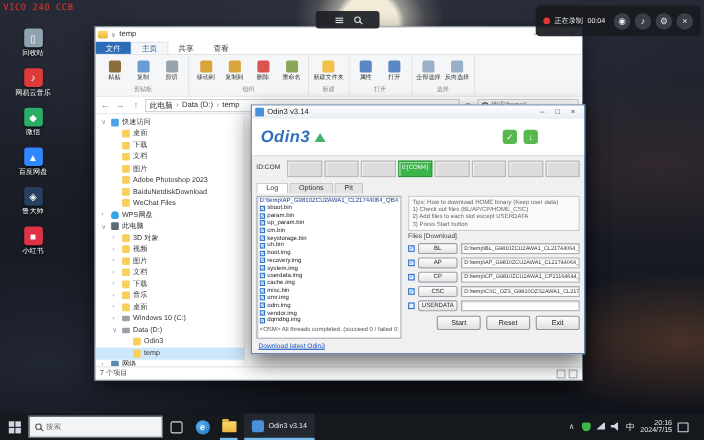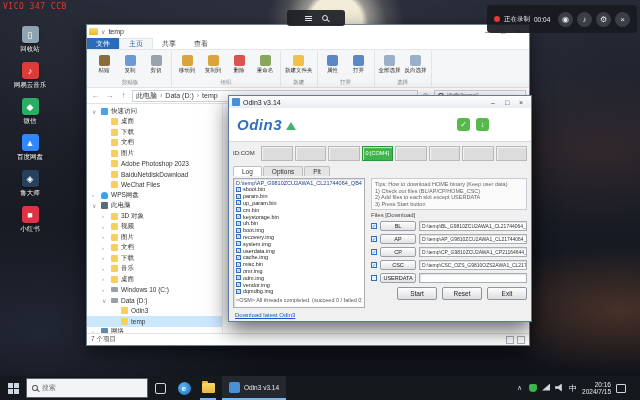--- a/index.html
+++ b/index.html
@@ -136,21 +136,21 @@
 .od-btn{width:40px;height:13px;background:linear-gradient(#fefefe,#dedede);border:1px solid #8f959d;border-radius:2px;font-size:6.5px;display:flex;align-items:center;justify-content:center;color:#222}
 .od-foot{height:13px;display:flex;align-items:center;padding:0 6px;flex:none}
 .od-link{font-size:6px;color:#1a56c4;text-decoration:underline}
 
 
 .taskbar{position:absolute;left:0;bottom:0;width:640px;height:24px;background:#15181d;display:flex;align-items:stretch;z-index:50}
 .tb-start{width:26px;display:flex;align-items:center;justify-content:center}
 .win-logo{display:grid;grid-template-columns:5px 5px;grid-template-rows:5px 5px;gap:1px}
 .win-logo i{background:#cfd8e3}
 .tb-search{width:122px;background:#f3f4f6;border:1px solid #5a5f66;display:flex;align-items:center;gap:4px;padding:0 5px;margin:2px 0}
-.tb-search input{border:none;outline:none;background:transparent;font-size:7px;color:#444;width:100%;font-family:Liberation Serif, serif}
+.tb-search input{border:none;outline:none;background:transparent;font-size:7px;color:#444;width:100%;font-family:Liberation Sans, sans-serif}
 .tb-ico{width:24px;display:flex;align-items:center;justify-content:center;position:relative}
 .tb-ico[data-icon="file-explorer-icon"]::after{content:"";position:absolute;bottom:0;left:4px;right:4px;height:2px;background:#76b9ed}
 .glyph-edge{width:13px;height:13px;border-radius:50%;background:radial-gradient(circle at 35% 35%,#5ab4f0,#1e6fc0);color:#fff;font-size:8px;font-weight:bold;display:flex;align-items:center;justify-content:center}
 .glyph-edge::before{content:"e"}
 .glyph-folder{width:13px;height:10px;background:linear-gradient(#f9d96a,#eab63e);border-radius:1px;position:relative}
 .glyph-folder::before{content:"";position:absolute;top:-2px;left:0;width:6px;height:2px;background:#eab63e;border-radius:1px 1px 0 0}
 .tb-taskview{width:24px;display:flex;align-items:center;justify-content:center}
 .tv-box{width:11px;height:11px;border:1px solid #cfd8e3;border-radius:2px}
 .tb-odin{display:flex;align-items:center;gap:4px;padding:0 7px;background:#23272e;border-bottom:2px solid #76b9ed;margin-left:2px}
 .tb-odin-ico{width:11px;height:11px;background:#4a90d9;border-radius:2px;color:#fff;font-size:7px;display:flex;align-items:center;justify-content:center}
@@ -166,21 +166,21 @@
 .tray-clock{text-align:right;color:#e8eaee;font-size:6.5px;line-height:7.5px}
 .tray-notif{width:10px;height:9px;border:1px solid #cfd8e3;border-radius:1px}
 .show-desktop{width:4px;border-left:1px solid #3a3f46}
 </style>
 </head>
 <body>
 
 <div id="screen">
   <div id="wallpaper"></div>
 
-  <div class="osd">VICO 347 CCB</div>
+  <div class="osd">VICO 240 CCB</div>
 
   <div class="dicons">
 
       <div class="dicon">
         <div class="dglyph" style="background: rgb(143, 163, 176);">
           <span>▯</span>
         </div>
         <div class="dlabel">回收站</div>
       </div>
 

